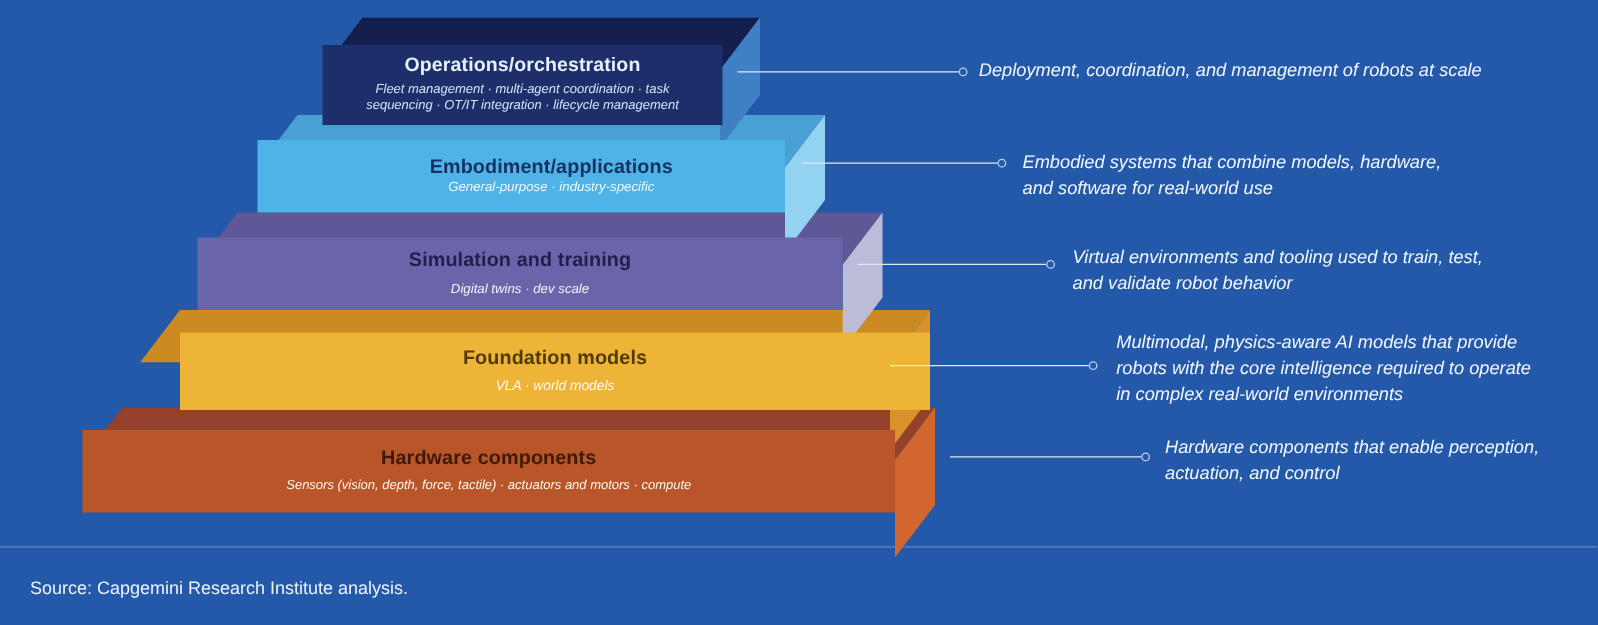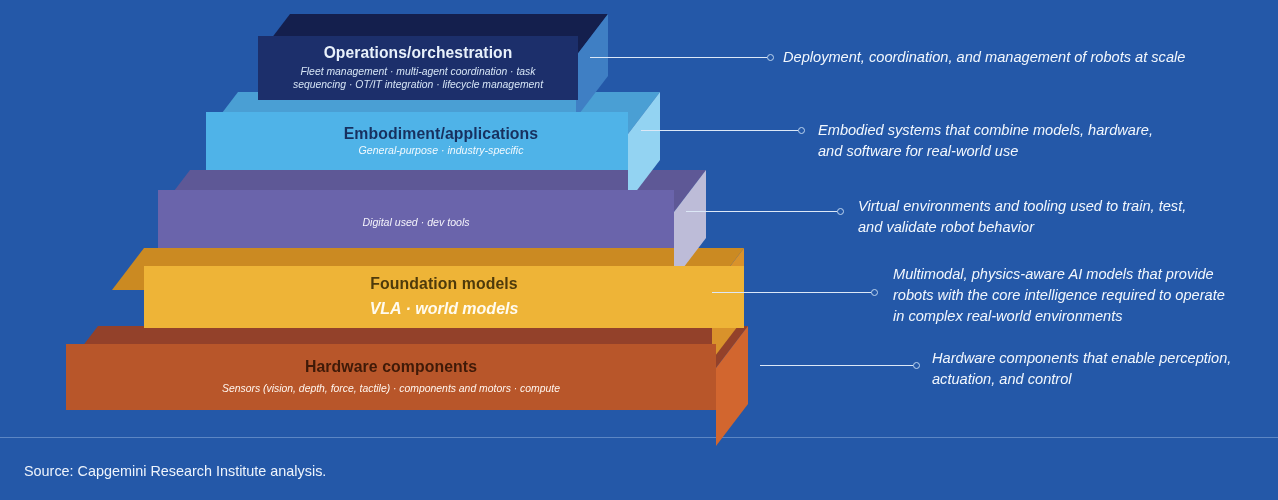--- a/index.html
+++ b/index.html
@@ -108,47 +108,48 @@
     </div>
 
     <div class="layer">
       <svg class="top" style="left:158px; top:170px;" width="548" height="42" viewBox="0 0 548 42">
         <polygon points="0,42 32,0 548,0 516,42" fill="#5e5896"></polygon>
       </svg>
       <svg class="side" style="left:674px; top:170px;" width="36" height="110" viewBox="0 0 36 110">
         <polygon points="0,42 32,0 32,68 0,110" fill="#bdbcd8"></polygon>
       </svg>
       <div class="face" style="left:158px; top:190px; width:516px; height:58px; background:#6a64ab;">
-        <div class="lyr-sub" style="font-size:10.6px; color:#f4f3fb; margin-top:7px;">Digital used · dev tools</div>
+        <div class="lyr-title" style="font-size:15.8px; color:#221f4a;">Simulation and training</div>
+        <div class="lyr-sub" style="font-size:10.6px; color:#f4f3fb; margin-top:7px;">Digital twins · dev scale</div>
       </div>
     </div>
 
     <div class="layer">
       <svg class="top" style="left:112px; top:248px;" width="632" height="42" viewBox="0 0 632 42">
         <polygon points="0,42 32,0 632,0 600,42" fill="#cb8a22"></polygon>
       </svg>
       <svg class="side" style="left:712px; top:248px;" width="36" height="112" viewBox="0 0 36 112">
         <polygon points="0,42 32,0 32,70 0,112" fill="#d9922b"></polygon>
       </svg>
       <div class="face" style="left:112px; top:266px; width:600px; height:62px; background:#eeb437;margin-left:32px;">
         <div class="lyr-title" style="font-size:15.8px; color:#4e3a0b;">Foundation models</div>
-        <div class="lyr-sub" style="font-size:16px; color:#fffbf0; margin-top:6px;font-weight:bold;">VLA · world models</div>
+        <div class="lyr-sub" style="font-size:11px; color:#fffbf0; margin-top:6px;">VLA · world models</div>
       </div>
     </div>
 
     <div class="layer">
       <svg class="top" style="left:66px; top:326px;" width="682" height="42" viewBox="0 0 682 42">
         <polygon points="0,42 32,0 682,0 650,42" fill="#93412a"></polygon>
       </svg>
       <svg class="side" style="left:716px; top:326px;" width="36" height="120" viewBox="0 0 36 120">
         <polygon points="0,42 32,0 32,78 0,120" fill="#d2662f"></polygon>
       </svg>
       <div class="face" style="left:66px; top:344px; width:650px; height:66px; background:#b8562a;text-align:center;">
         <div class="lyr-title" style="font-size:15.8px; color:#3f1a08;">Hardware components</div>
-        <div class="lyr-sub" style="font-size:10.4px; color:#fff6ef; margin-top:6px;">Sensors (vision, depth, force, tactile) · components and motors · compute</div>
+        <div class="lyr-sub" style="font-size:10.4px; color:#fff6ef; margin-top:6px;">Sensors (vision, depth, force, tactile) · actuators and motors · compute</div>
       </div>
     </div>
 
     <div class="connector" style="left:590px; top:57px; width:184px;">
       <div class="conn-line" style="width:177px;"></div>
       <div class="conn-dot" style="left:177px;"></div>
     </div>
     <div class="connector" style="left:641px; top:130px; width:164px;">
       <div class="conn-line" style="width:157px;"></div>
       <div class="conn-dot" style="left:157px;"></div>

